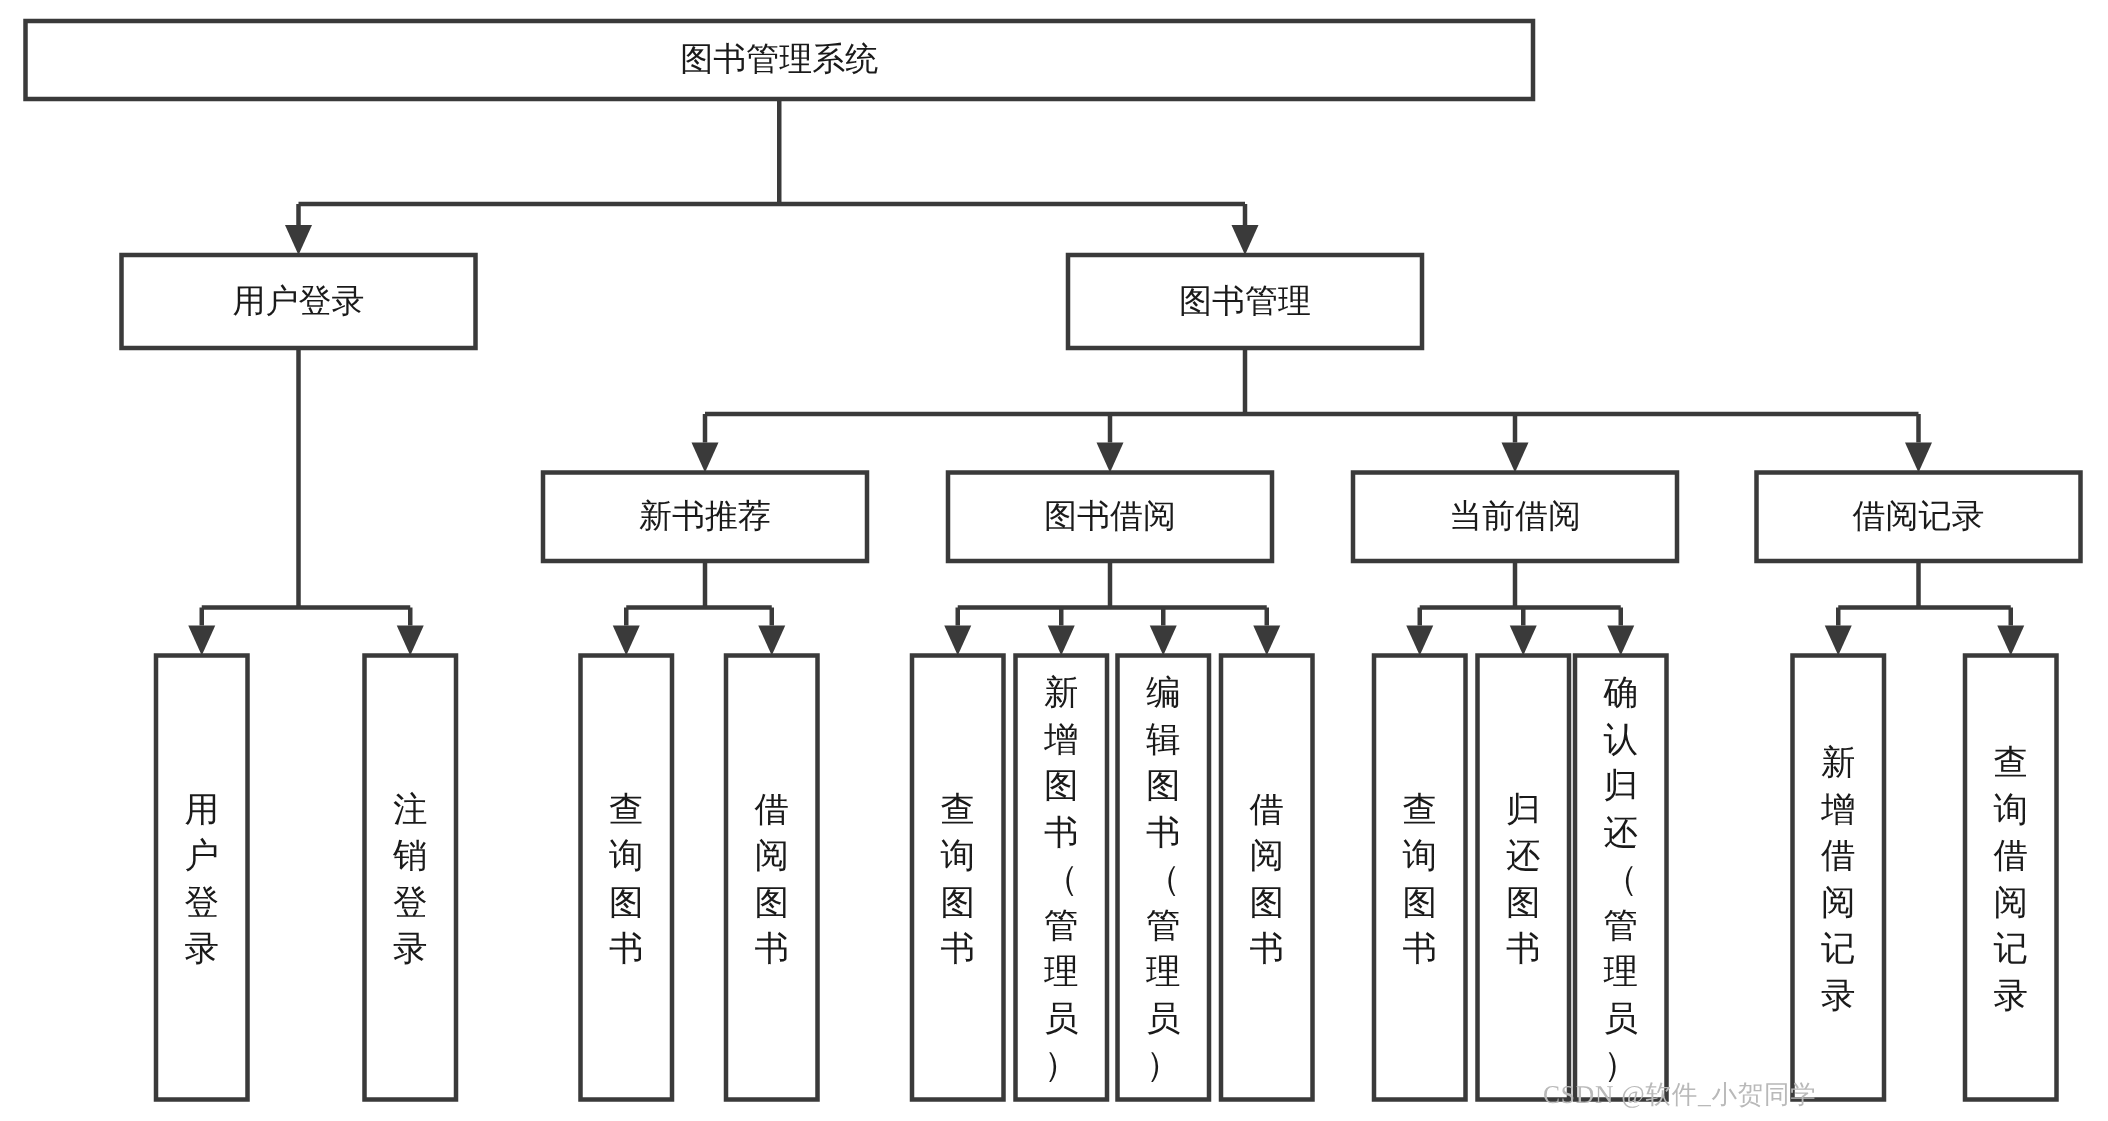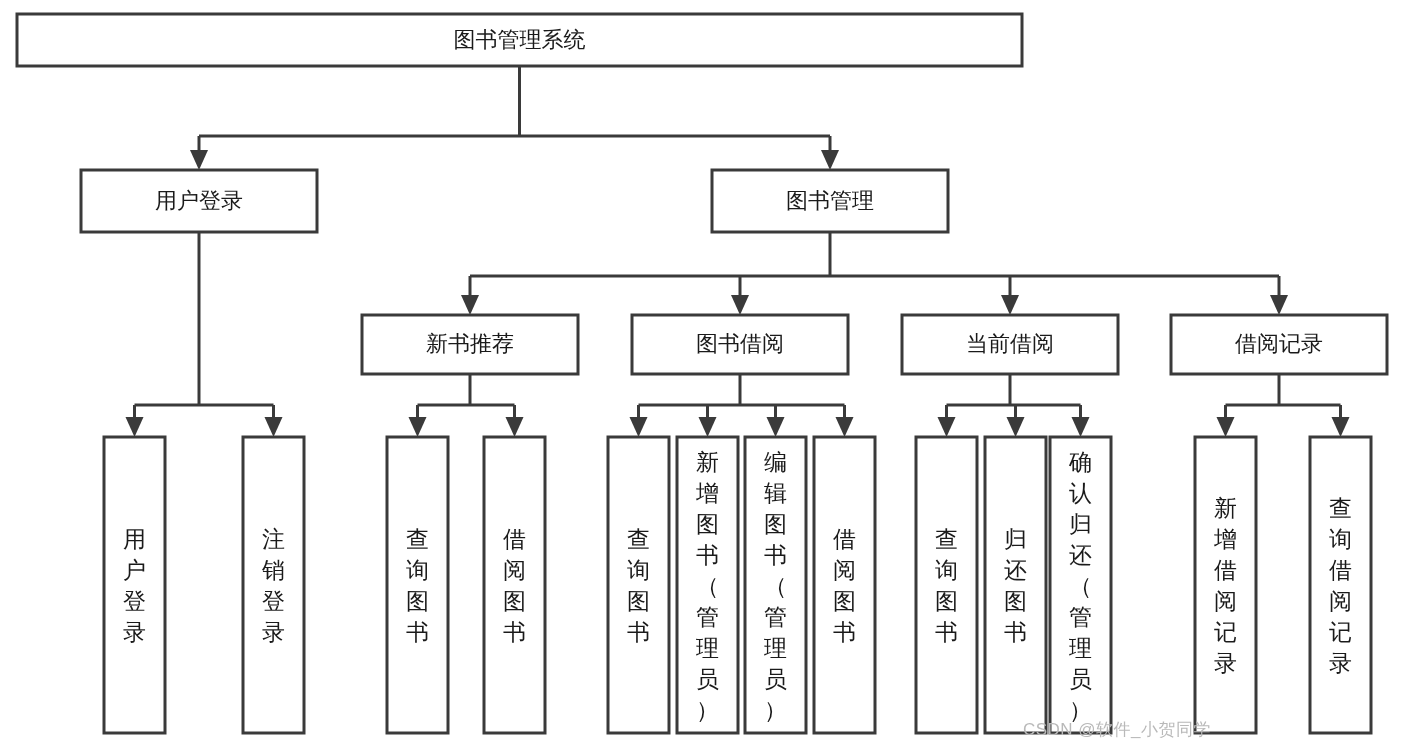--- a/index.html
+++ b/index.html
@@ -53,21 +53,21 @@
     font-family: "Liberation Sans", "DejaVu Sans", sans-serif;
     font-size: 23px;
     fill: #1a1a1a;
     text-anchor: middle;
     white-space: pre;
   }
   .watermark {
     position: absolute;
     right: 8px;
     bottom: 6px;
-    font-family: Liberation Sans, sans-serif;
+    font-family: Liberation Serif, serif;
     font-size: 17px;
     color: #b9b9b9;
     letter-spacing: 0.5px;
     user-select: none;
     pointer-events: none;
     text-align: right;
   }
 </style>
 </head>
 <body>

